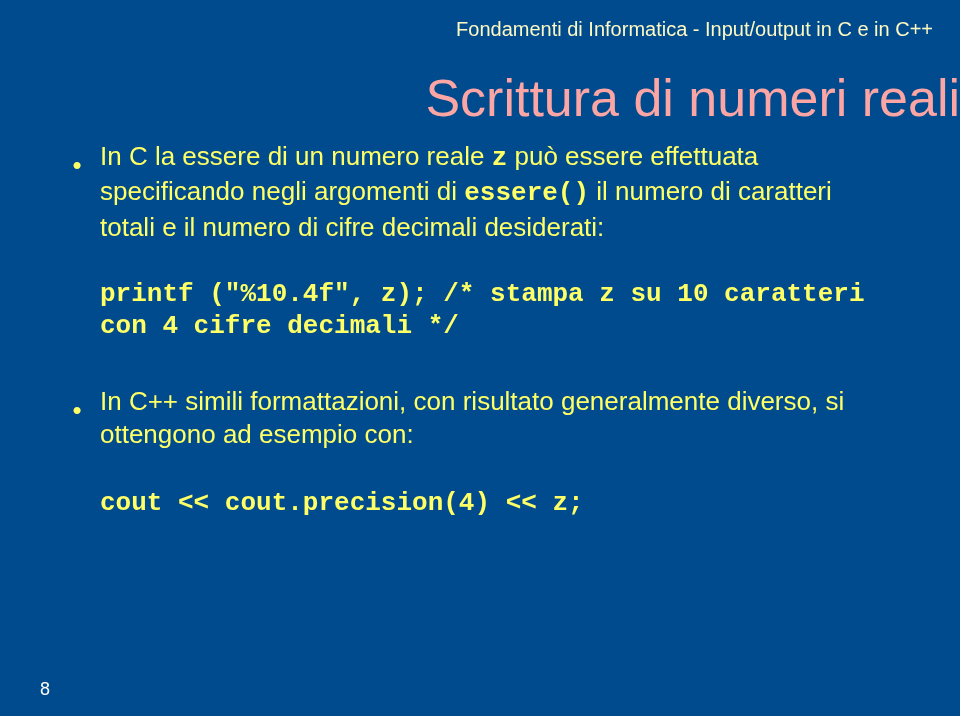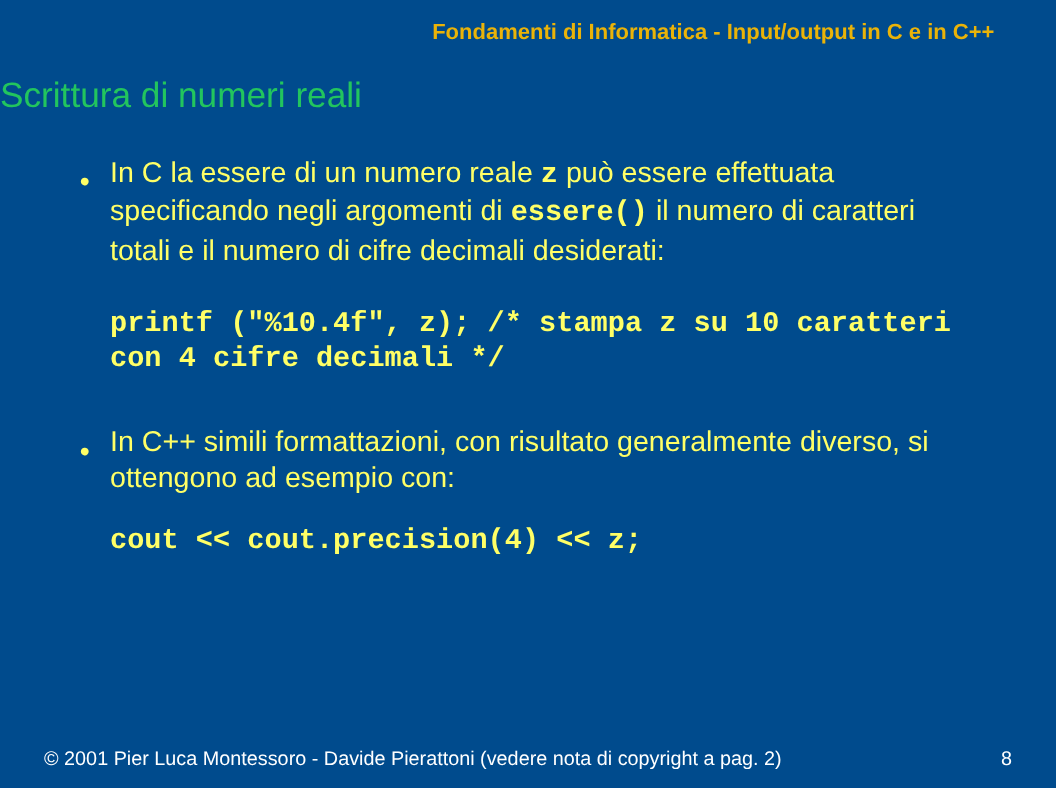--- a/index.html
+++ b/index.html
@@ -11,34 +11,34 @@
   }
   body {
     background: #004b8d;
     font-family: Arial, Helvetica, sans-serif;
     position: relative;
     box-sizing: border-box;
   }
   .header {
     position: absolute;
     top: 18px;
-    right: 56px;
-    color: #eab308;
+    right: 27px;
+    color: #fef9c3;
     font-size: 20px;
-    font-weight: bold;
+    font-weight: normal;
   }
   .title {
     position: absolute;
     top: 68px;
     left: 0;
     right: 0;
     width: 100%;
-    text-align: left;
-    color: #22c55e;
-    font-size: 32px;
+    text-align: right;
+    color: #fca5a5;
+    font-size: 52px;
   }
   .content {
     position: absolute;
     top: 140px;
     left: 72px;
     right: 72px;
     color: #ffff66;
     font-size: 26px;
     line-height: 1.28;
   }
@@ -69,21 +69,21 @@
     margin-left: 28px;
     margin-bottom: 42px;
     font-family: "Courier New", Courier, monospace;
     color: #ffff66;
     font-size: 26px;
     font-weight: bold;
     line-height: 1.25;
     white-space: pre-wrap;
   }
   .codeblock2 {
-    margin-top: 24px;
+    margin-top: 36px;
     margin-left: 28px;
     font-family: "Courier New", Courier, monospace;
     color: #ffff66;
     font-size: 26px;
     font-weight: bold;
   }
   .footer {
     position: absolute;
     bottom: 16px;
     left: 40px;
@@ -115,15 +115,14 @@
   <div class="bullet">
     <div class="dot">•</div>
     <div class="btext">In C++ simili formattazioni, con risultato generalmente diverso, si ottengono ad esempio con:</div>
   </div>
 
   <div class="codeblock2">cout &lt;&lt; cout.precision(4) &lt;&lt; z;</div>
 
 </div>
 
 <div class="footer">
-  <span>© 2001  Pier Luca Montessoro - Davide Pierattoni (vedere nota di copyright a pag. 2)</span>
   <span>8</span>
 </div>
 
 </body></html>

